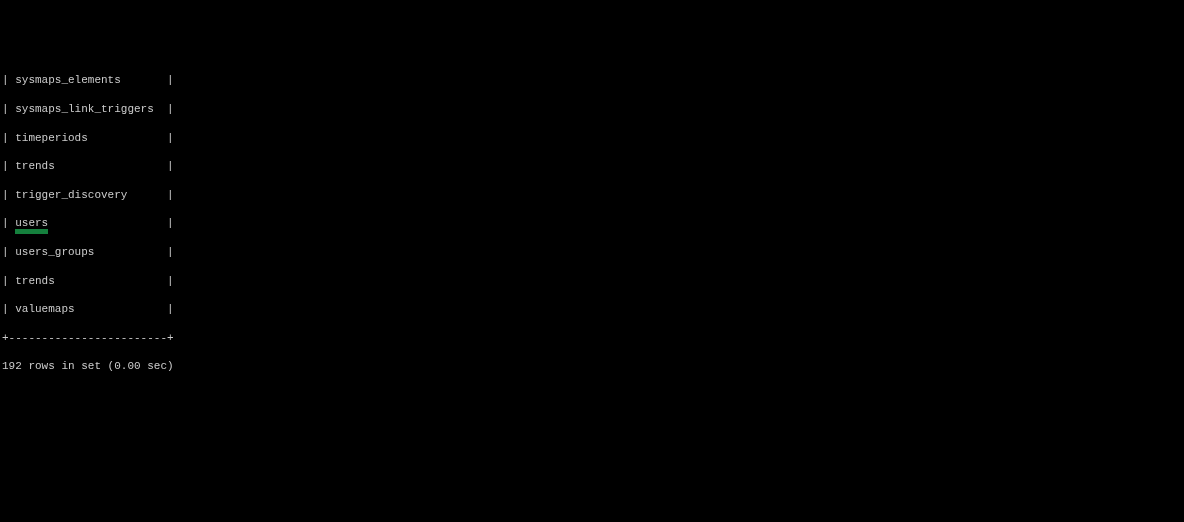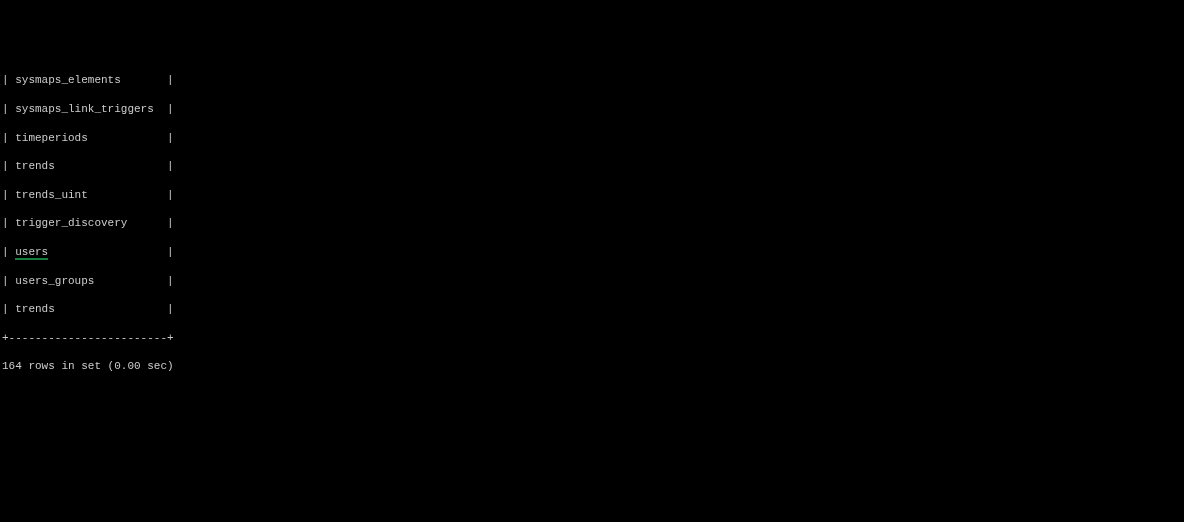--- a/index.html
+++ b/index.html
@@ -7,41 +7,41 @@
       background: #000;
       color: #ccc;
       font-family: 'Courier New', monospace;
       font-size: 11px;
       line-height: 1.3;
       white-space: pre;
       padding: 2px;
       overflow-x: auto;
     }
     .underline-red {
-      border-bottom: 2px solid #15803d;
+      border-bottom: 5px solid #15803d;
     }
     .line { display: block; }
   </style>
 </head>
 <body>
 
 
 
 <div>
 <span class="line">| <span>sysmaps_elements</span>       |</span>
 <span class="line">| <span>sysmaps_link_triggers</span>  |</span>
 <span class="line">| <span>timeperiods</span>            |</span>
 <span class="line">| <span>trends</span>                 |</span>
-<span class="line">| <span>trends_uint</span>            |</span>
 <span class="line">| <span>trigger_discovery</span>      |</span>
 <span class="line">| <span class="underline-red">users</span>                  |</span>
 <span class="line">| <span>users_groups</span>           |</span>
 <span class="line">| <span>trends</span>                 |</span>
+<span class="line">| <span>valuemaps</span>              |</span>
 <span class="line">+------------------------+</span>
-<span class="line">164 rows in set (0.00 sec)</span>
+<span class="line">192 rows in set (0.00 sec)</span>
 <span class="line"> </span>
 
 
 
 
 
 
 
 
 

